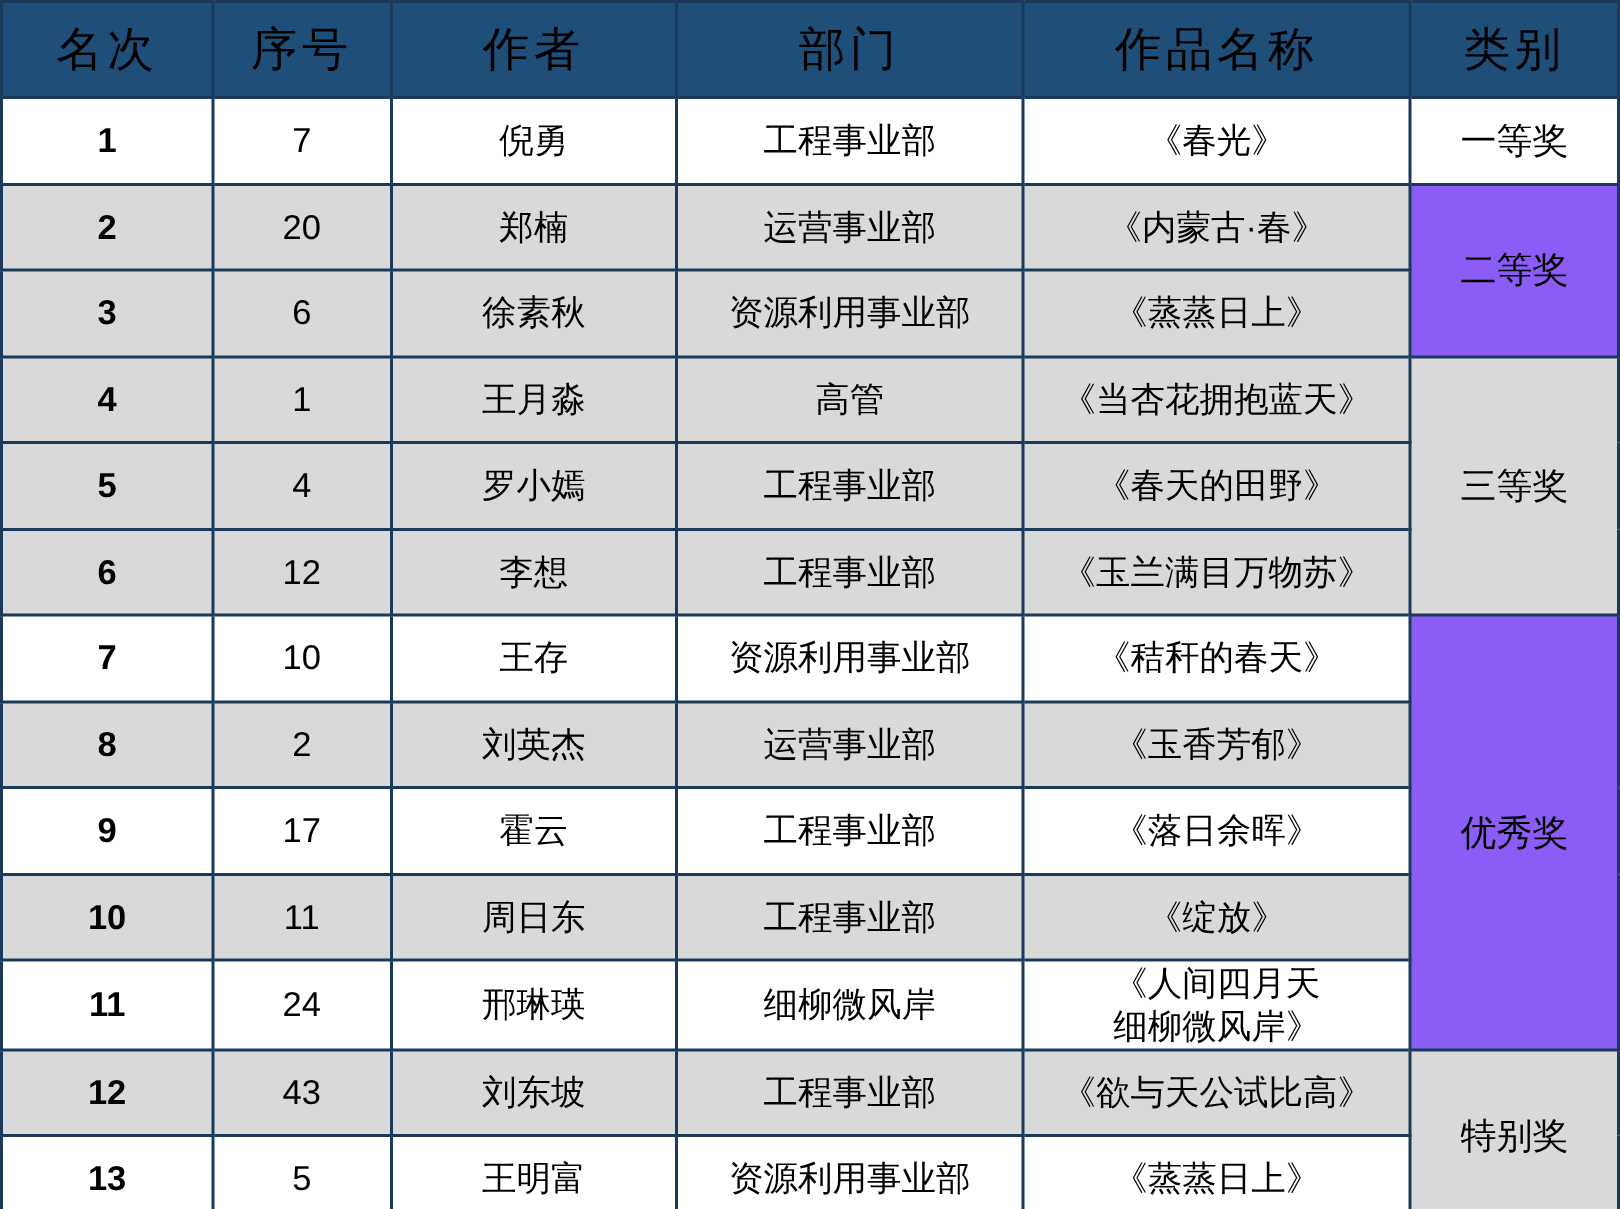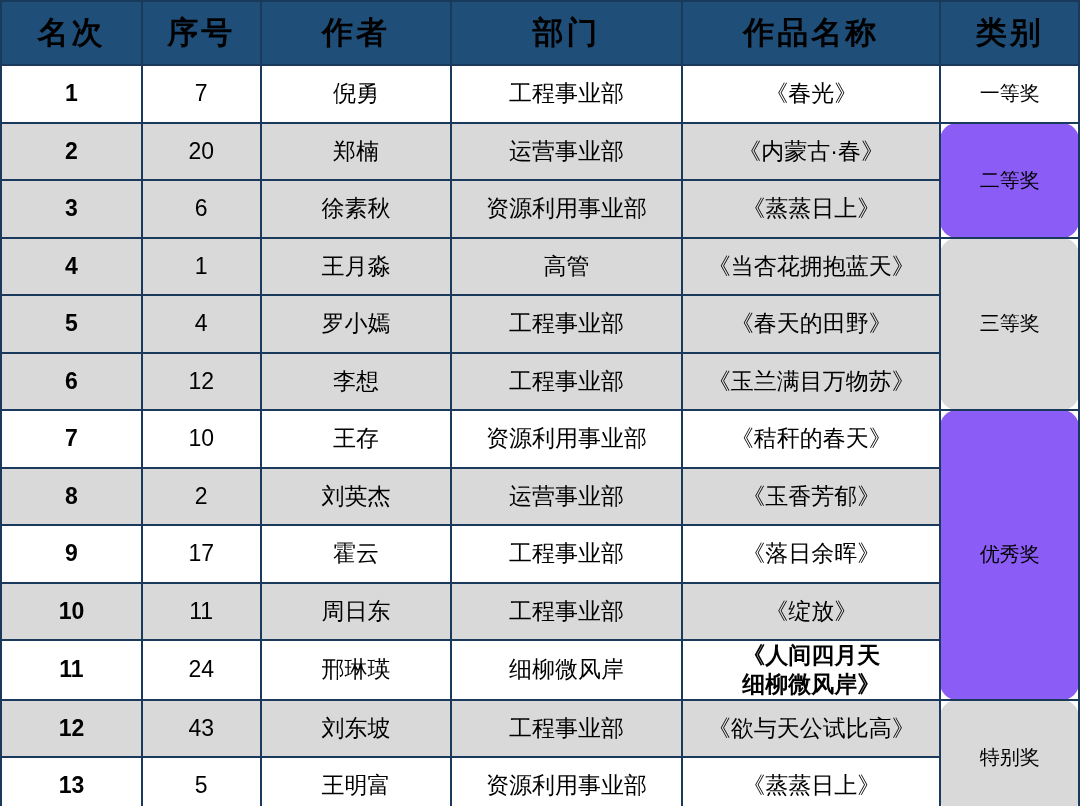--- a/index.html
+++ b/index.html
@@ -30,43 +30,42 @@
     border: 2px solid #1a3a5c;
     text-align: center;
     vertical-align: middle;
     padding: 0 4px;
     color: #000000;
   }
   thead th {
     background: #1f4e79;
     color: #ffffff;
     font-family: "DejaVu Serif", "Liberation Serif", serif;
-    font-weight: bold;
+    font-weight: normal;
     font-size: 31px;
     letter-spacing: 3px;
     height: 62px;
     border-color: #1f4e79;
     border-bottom: 2px solid #1a3a5c;
   }
   thead th.th-first { border-left: 2px solid #1f4e79; }
   thead th.th-last  { border-right: 2px solid #1f4e79; }
 
   tbody tr { height: 57.5px; }
   tbody td { font-size: 23px; }
   tbody td.rank { font-weight: bold; font-size: 23px; }
   tbody tr.shaded td { background: #d9d9d9; }
   tbody tr.plain td  { background: #ffffff; }
 
   td.cat {
-    font-size: 20px;
+    font-size: 24px;
     background: #ffffff;
-    border-radius: 17px;
   }
   td.cat.shade { background: #8b5cf6; }
-  td.work .work-line { display: block; line-height: 1.25; font-weight: bold; }
+  td.work .work-line { display: block; line-height: 1.25; }
 </style>
 </head>
 <body>
 
 <table id="award-table">
   <colgroup>
     <col class="c-rank">
       <col class="c-seq">
       <col class="c-author">
     <col class="c-dept">

